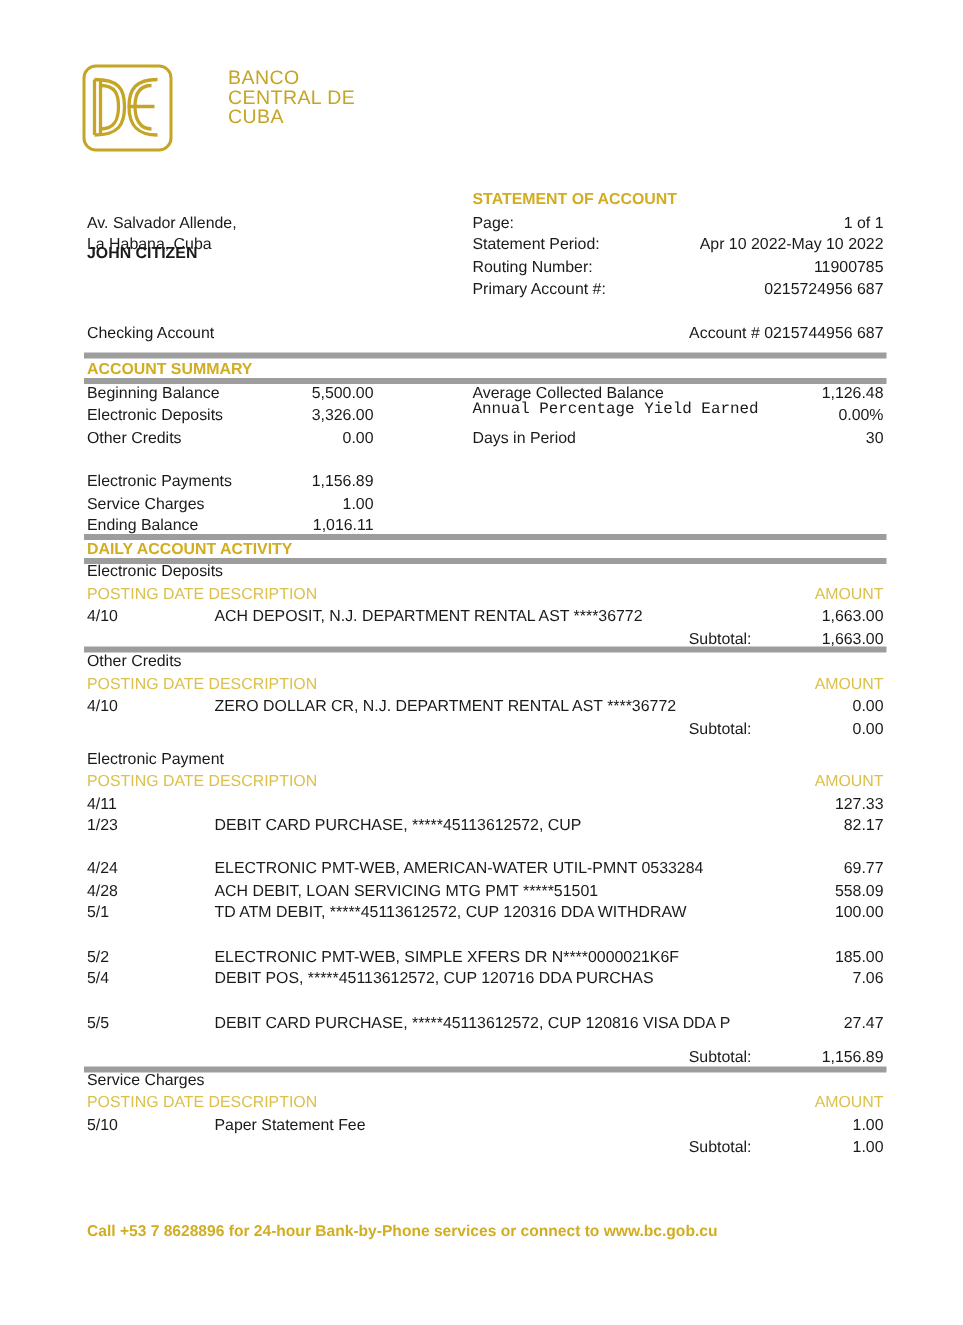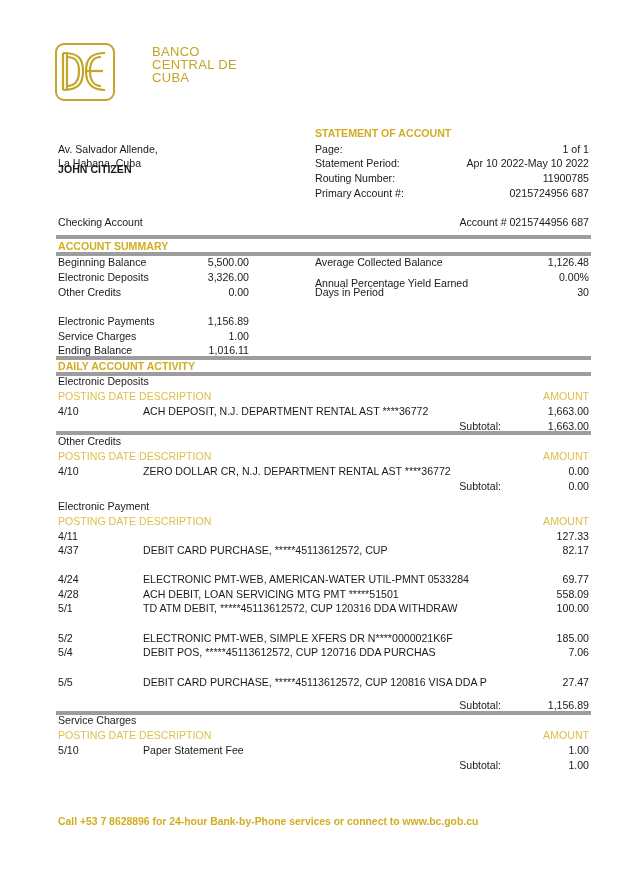--- a/index.html
+++ b/index.html
@@ -73,21 +73,21 @@
 <div class="lbl r" style="left:150px; width:99px; top:285px;">0.00</div>
 <div class="lbl" style="left:58px; top:314px;">Electronic Payments</div>
 <div class="lbl r" style="left:150px; width:99px; top:314px;">1,156.89</div>
 <div class="lbl" style="left:58px; top:329px;">Service Charges</div>
 <div class="lbl r" style="left:150px; width:99px; top:329px;">1.00</div>
 <div class="lbl" style="left:58px; top:343px;">Ending Balance</div>
 <div class="lbl r" style="left:150px; width:99px; top:343px;">1,016.11</div>
 
 <div class="lbl" style="left:315px; top:255px;">Average Collected Balance</div>
 <div class="lbl r" style="left:480px; width:109px; top:255px;">1,126.48</div>
-<div class="lbl" style="left:315px; top:276px;">Annual Percentage Yield Earned</div>
+<div class="lbl" style="left:315px; top:266px;font-family:Liberation Mono, monospace;">Annual Percentage Yield Earned</div>
 <div class="lbl r" style="left:480px; width:109px; top:270px;">0.00%</div>
 <div class="lbl" style="left:315px; top:285px;">Days in Period</div>
 <div class="lbl r" style="left:480px; width:109px; top:285px;">30</div>
 
 <div class="bar" style="top:356px;"></div>
 <div class="lbl goldb" style="left:58px; top:359px;">DAILY ACCOUNT ACTIVITY</div>
 <div class="bar" style="top:372px;"></div>
 
 <div class="lbl" style="left:58px; top:374px;">Electronic Deposits</div>
 <div class="hdr" style="top:389px;">
@@ -123,21 +123,21 @@
 <div class="lbl" style="left:58px; top:499px;">Electronic Payment</div>
 <div class="hdr" style="top:514px;">
   <span>POSTING DATE DESCRIPTION</span>
   <span class="amt">AMOUNT</span>
 </div>
 <div class="row" style="top:529px;">
   <span class="d">4/11</span>
   <span class="amt">127.33</span>
 </div>
 <div class="row" style="top:543px;">
-  <span class="d">4/37</span>
+  <span class="d">1/23</span>
   <span class="desc">DEBIT CARD PURCHASE, *****45113612572, CUP</span>
   <span class="amt">82.17</span>
 </div>
 <div class="row" style="top:572px;">
   <span class="d">4/24</span>
   <span class="desc">ELECTRONIC PMT-WEB, AMERICAN-WATER UTIL-PMNT 0533284</span>
   <span class="amt">69.77</span>
 </div>
 <div class="row" style="top:587px;">
   <span class="d">4/28</span>

